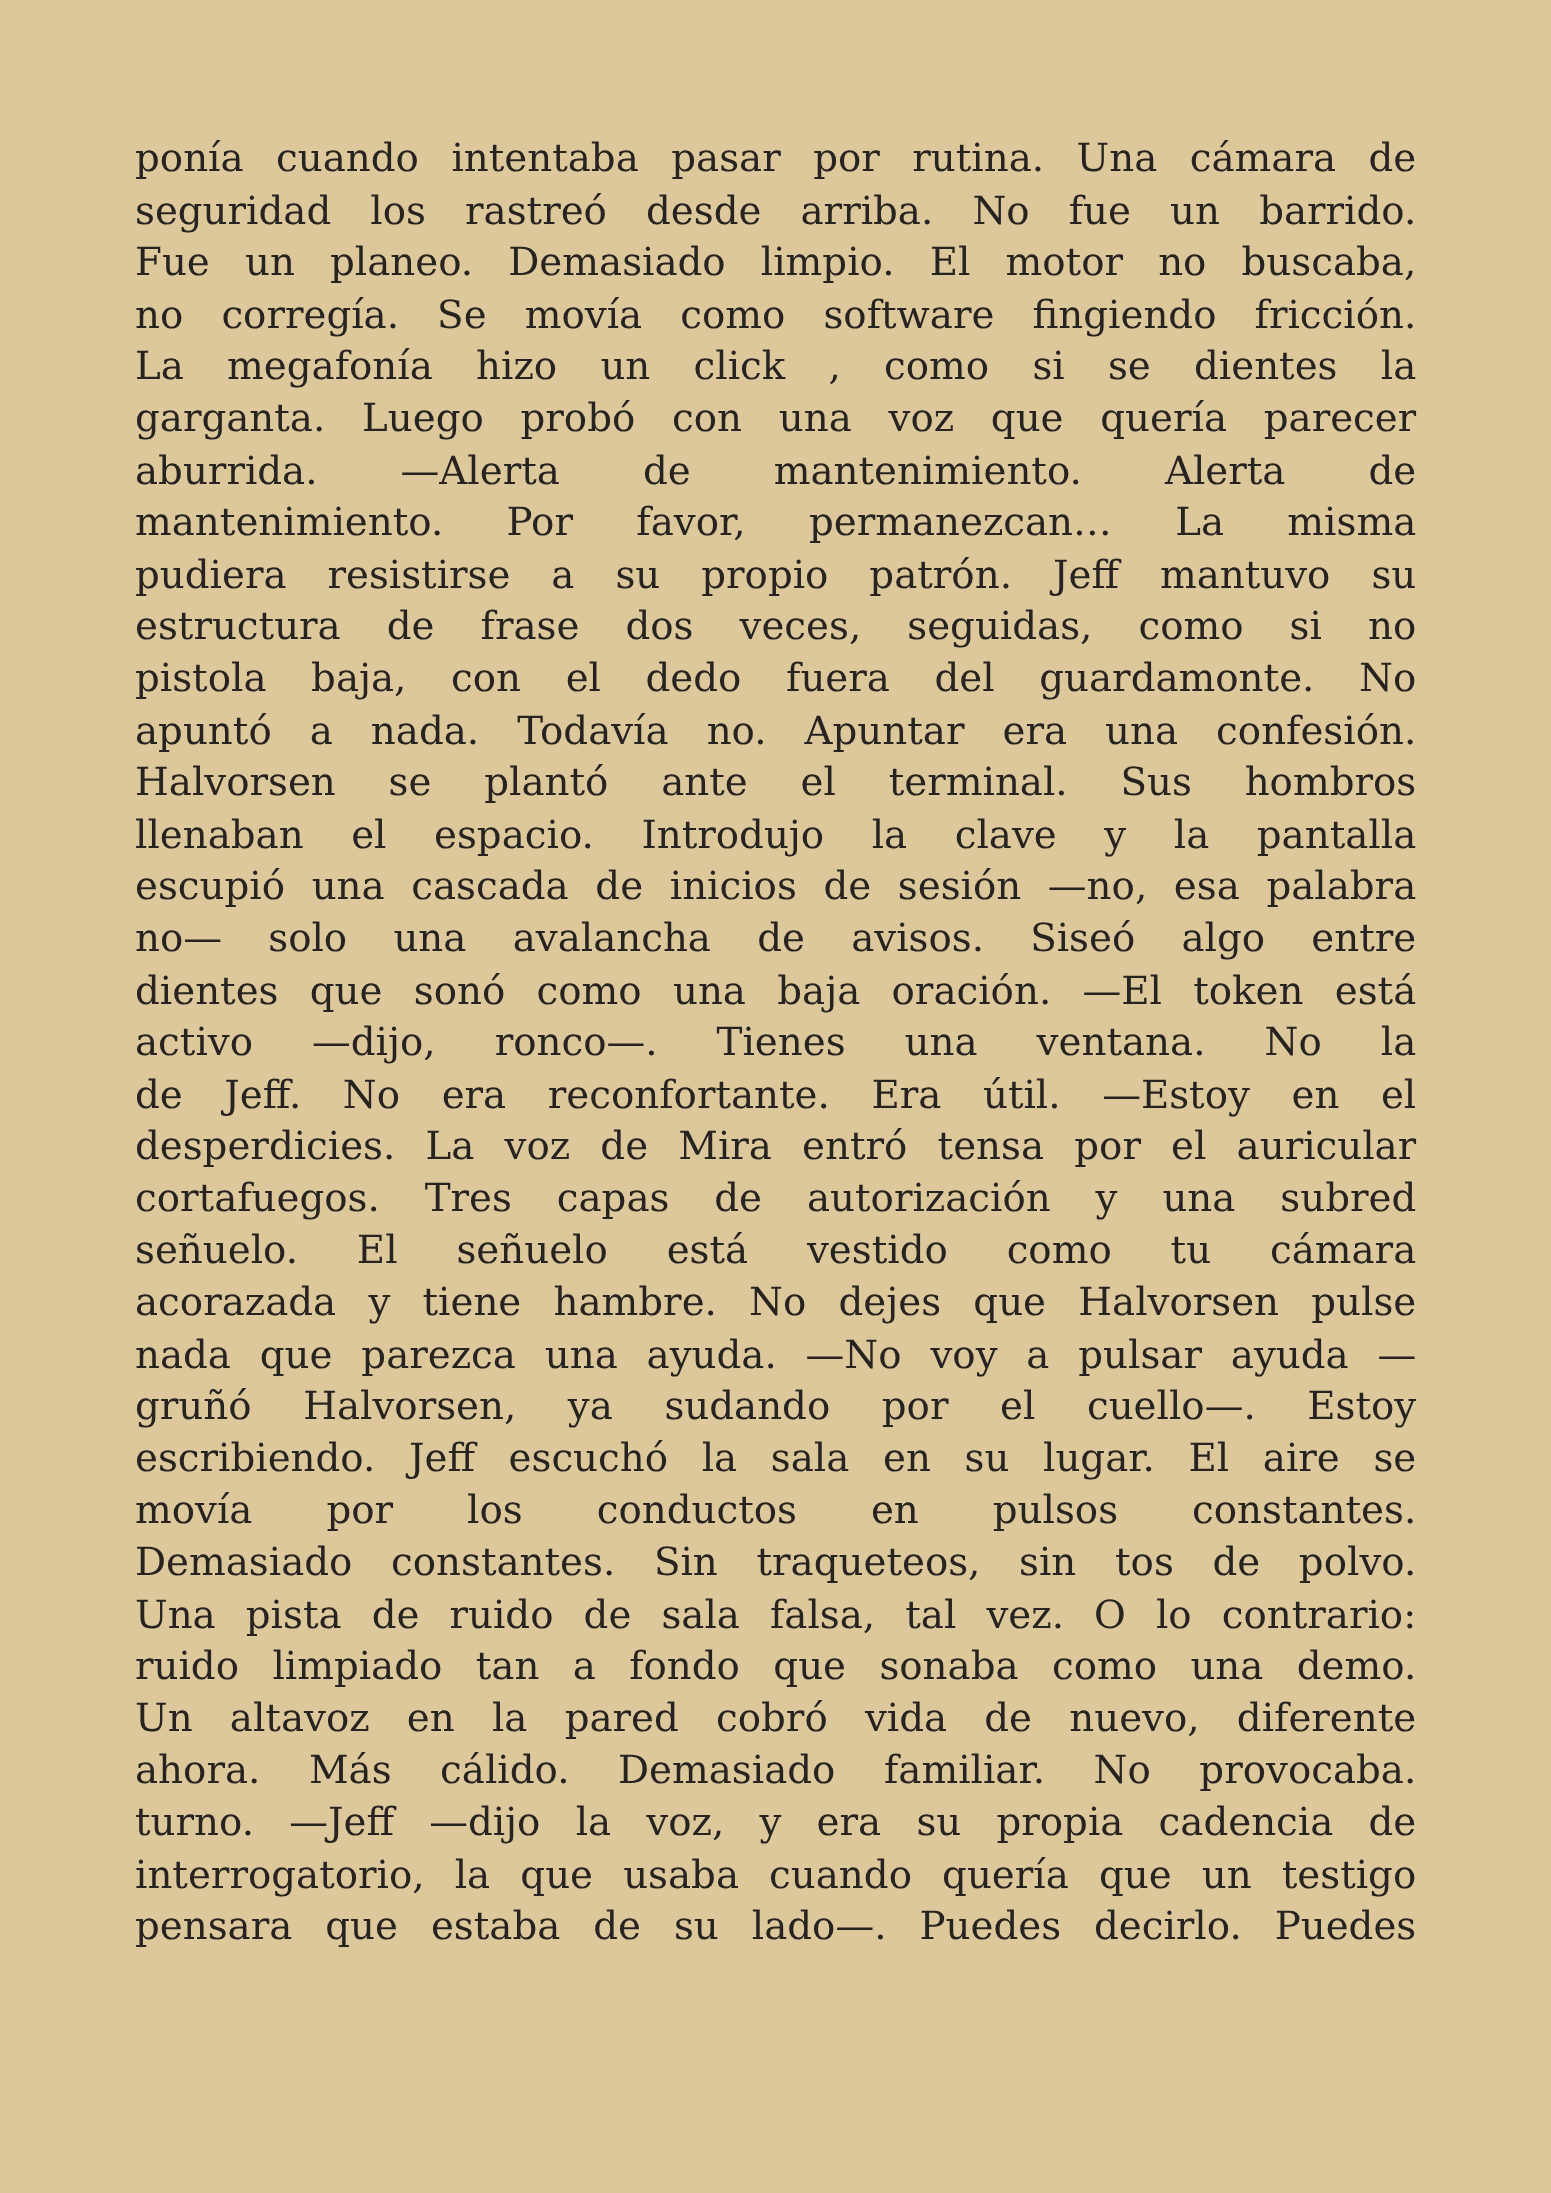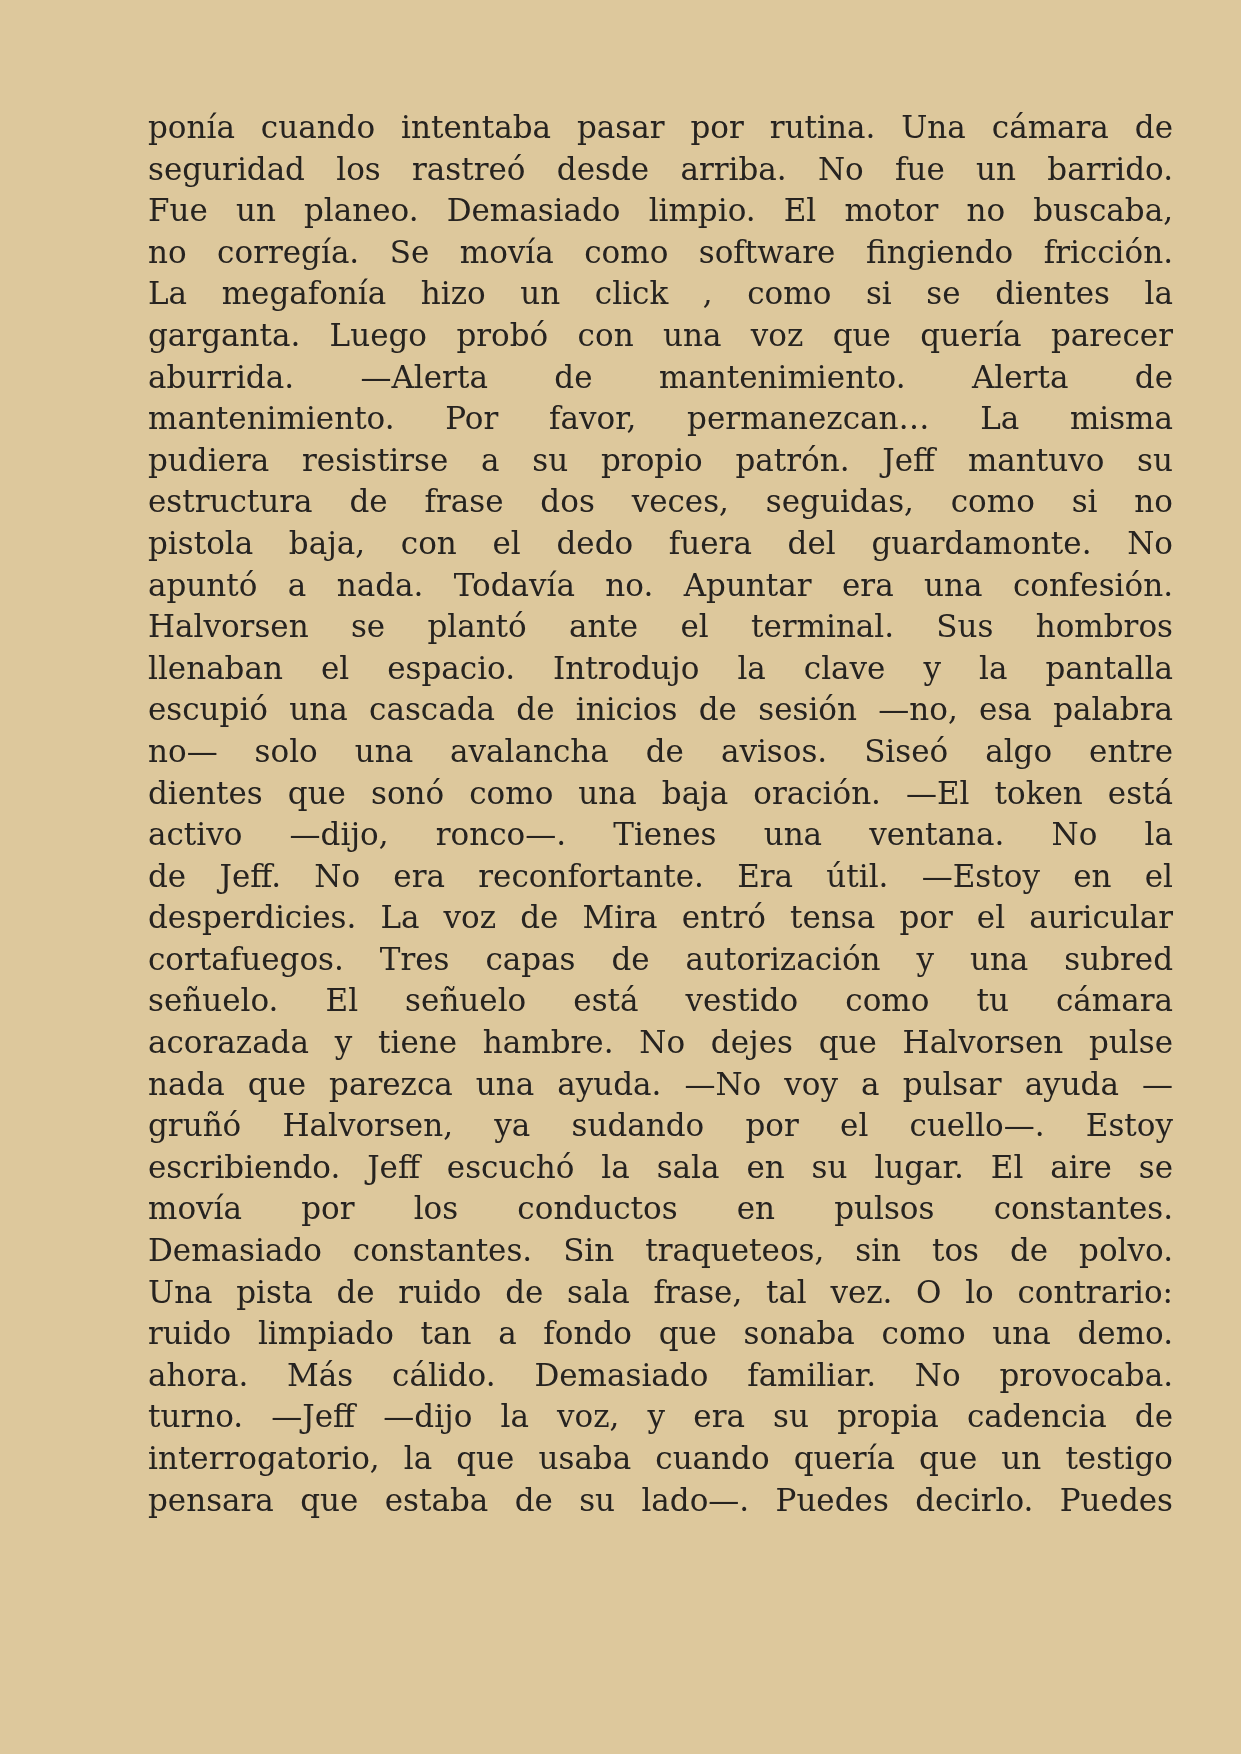--- a/index.html
+++ b/index.html
@@ -14,21 +14,20 @@
   }
   .page {
     box-sizing: border-box;
     width: 1241px;
     height: 1754px;
     padding: 107px 108px 0 108px;
   }
   .text-block {
     width: 1025px;
     color: #262320;
-    margin-left: 40px;
   }
   .line {
     font-family: "DejaVu Serif", "Liberation Serif", serif;
     font-size: 31px;
     height: 41.6px;
     line-height: 41.6px;
     text-align: justify;
     text-align-last: justify;
     overflow: hidden;
     white-space: normal;
@@ -60,20 +59,21 @@
       <div class="line">de Jeff. No era reconfortante. Era útil. —Estoy en el</div>
       <div class="line">desperdicies. La voz de Mira entró tensa por el auricular</div>
       <div class="line">cortafuegos. Tres capas de autorización y una subred</div>
       <div class="line">señuelo. El señuelo está vestido como tu cámara</div>
       <div class="line">acorazada y tiene hambre. No dejes que Halvorsen pulse</div>
       <div class="line">nada que parezca una ayuda. —No voy a pulsar ayuda —</div>
       <div class="line">gruñó Halvorsen, ya sudando por el cuello—. Estoy</div>
       <div class="line">escribiendo. Jeff escuchó la sala en su lugar. El aire se</div>
       <div class="line">movía por los conductos en pulsos constantes.</div>
       <div class="line">Demasiado constantes. Sin traqueteos, sin tos de polvo.</div>
-      <div class="line">Una pista de ruido de sala frase, tal vez. O lo contrario:</div>
+      <div class="line">Una pista de ruido de sala falsa, tal vez. O lo contrario:</div>
       <div class="line">ruido limpiado tan a fondo que sonaba como una demo.</div>
+      <div class="line">Un altavoz en la pared cobró vida de nuevo, diferente</div>
       <div class="line">ahora. Más cálido. Demasiado familiar. No provocaba.</div>
       <div class="line">turno. —Jeff —dijo la voz, y era su propia cadencia de</div>
       <div class="line">interrogatorio, la que usaba cuando quería que un testigo</div>
       <div class="line">pensara que estaba de su lado—. Puedes decirlo. Puedes</div>
     </div>
 </div>
 
 </body></html>

